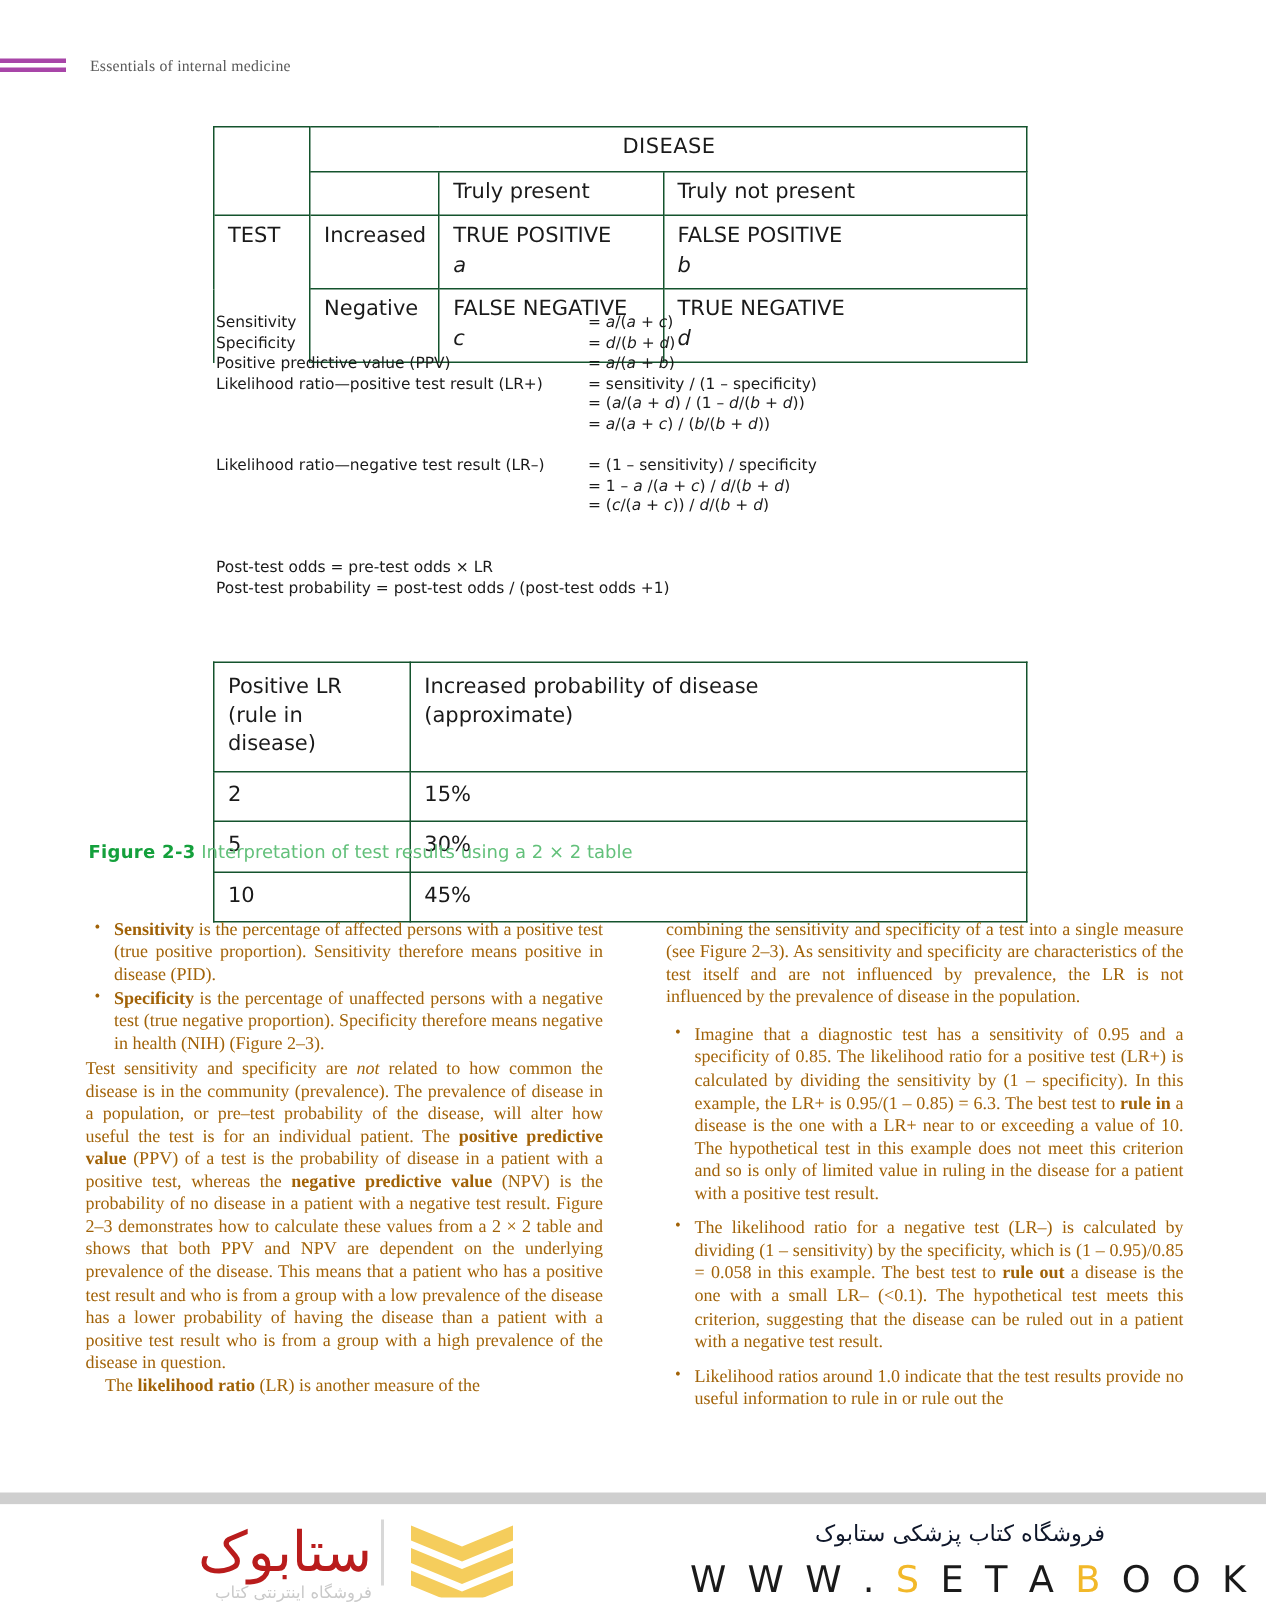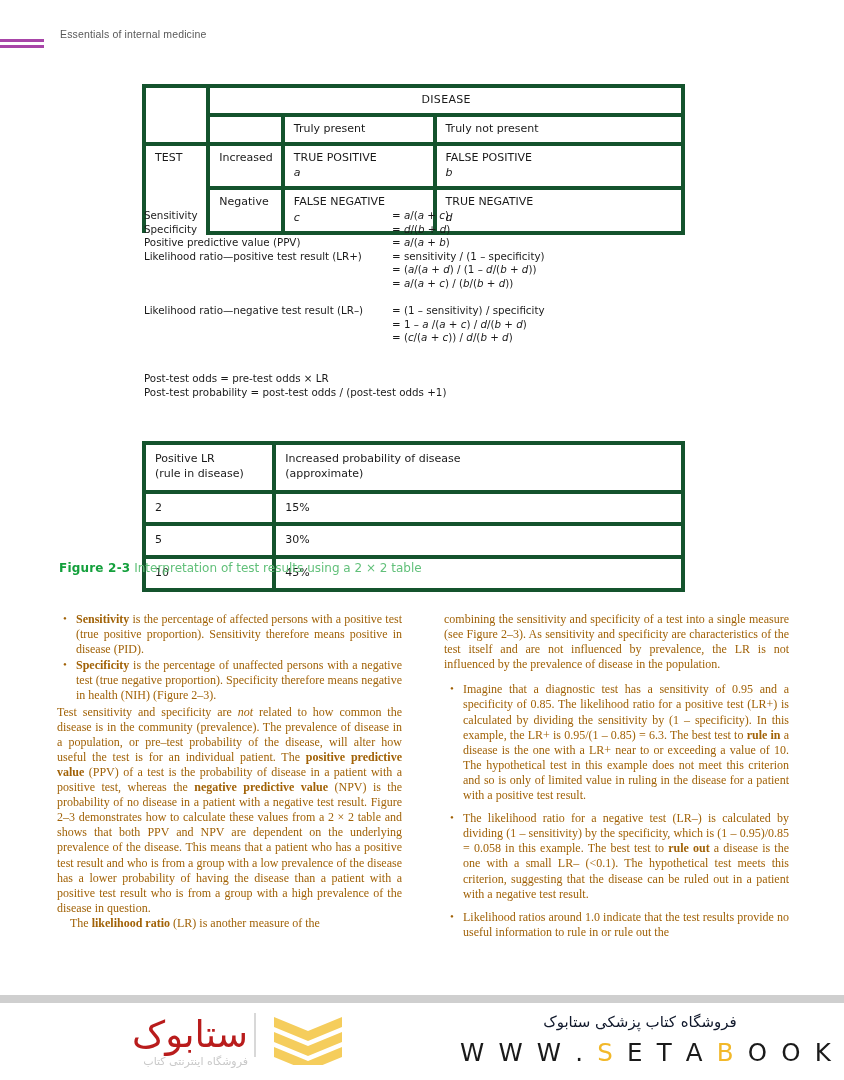--- a/index.html
+++ b/index.html
@@ -20,40 +20,40 @@
     position: absolute; left: 0; top: 39px;
     width: 44px; height: 9px;
   }
   .runhead-rule .r1, .runhead-rule .r2 {
     position: absolute; left: 0; width: 44px; height: 2.5px;
     background: #a845a8;
   }
   .runhead-rule .r1 { top: 0; }
   .runhead-rule .r2 { top: 6px; }
   .runhead-title {
-    position: absolute; left: 60px; top: 28px;
+    position: absolute; left: 60px; top: 39px;
     font-size: 10.5px; color: #595959;
     letter-spacing: .15px;
-    font-family: Liberation Sans, sans-serif;
+    font-family: Liberation Serif, serif;
   }
 
   
   .fig-table {
     position: absolute;
     border-collapse: collapse;
     font-family: "DejaVu Sans", sans-serif;
     color: #1a1a1a;
   }
   .fig-table td, .fig-table th {
-    border: 4px solid #14532d;
+    border: 1px solid #14532d;
     font-weight: normal;
     text-align: left;
     vertical-align: top;
     padding: 5px 8px 6px 9px;
-    font-size: 11px;
+    font-size: 14px;
     line-height: 1.25;
   }
 
   
   #t2x2 { left: 142px; top: 84px; width: 543px; }
   #t2x2 .c-test   { width: 65px; }
   #t2x2 .c-res    { width: 67px; }
   #t2x2 .c-pres   { width: 155px; }
   #t2x2 .c-npres  { width: 256px; }
   .cell-disease { text-align: center !important; font-size: 10.5px; letter-spacing: .3px; }

